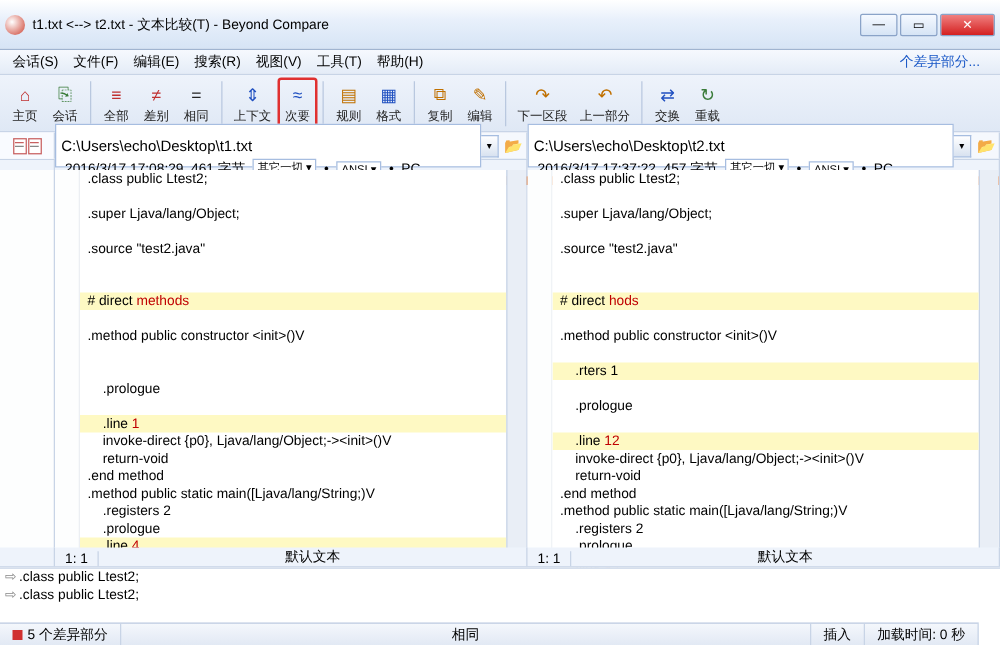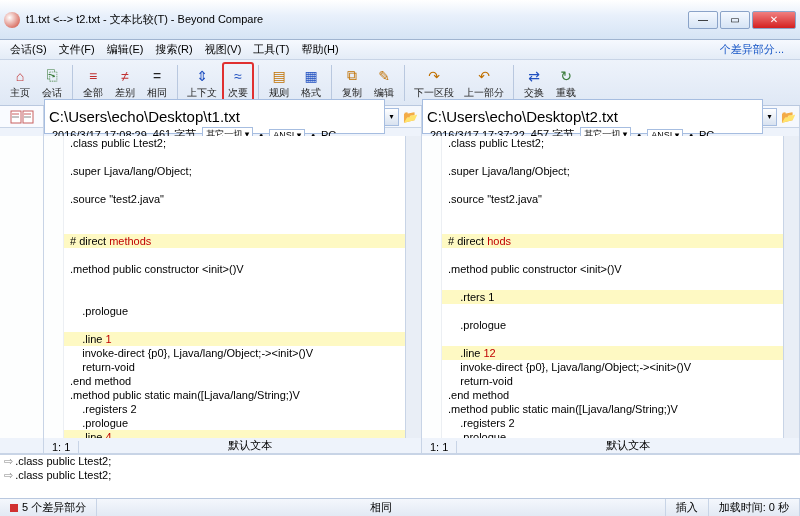--- a/index.html
+++ b/index.html
@@ -15,21 +15,21 @@
 .menubar .right-link{margin-left:auto;color:#1756c6;margin-right:6px}
 .toolbar{height:46px;background:linear-gradient(#eef3fb,#dfe8f5);display:flex;align-items:center;padding:2px 4px;border-bottom:1px solid #b9c8df}
 .tbtn{display:flex;flex-direction:column;align-items:center;justify-content:center;min-width:32px;padding:2px 4px;cursor:pointer;border:1px solid transparent;border-radius:3px}
 .tbtn .glyph{height:20px;display:flex;align-items:center;justify-content:center;font-size:14px}
 .tbtn .lbl{font-size:10px;color:#222;white-space:nowrap}
 .tsep{width:1px;height:36px;background:#b9c8df;margin:0 4px}
 .tbtn.hl{border:2px solid #e03030}
 .pathrow{height:22px;display:flex;align-items:stretch;border-bottom:1px solid #c8d4e6;background:#f5f8fd}
 .pathrow .thumb{width:44px;border-right:1px solid #c8d4e6;display:flex;align-items:center;justify-content:center;background:#f9fbff}
 .pathrow .half{flex:1;display:flex;align-items:center;border-right:1px solid #c8d4e6}
-.pathrow input{flex:1;height:35px;border:1px solid #a6bde0;padding:1px 4px;background:#fff;font-size:15px}
+.pathrow input{flex:1;height:35px;border:1px solid #a6bde0;padding:1px 4px;background:#fff;font-size:12px}
 .pathrow .dd{width:14px;height:18px;border:1px solid #a6bde0;border-left:none;background:linear-gradient(#fff,#d8e2f0);display:flex;align-items:center;justify-content:center;font-size:8px;cursor:pointer}
 .pathrow .open{width:20px;height:18px;margin-left:2px;display:flex;align-items:center;justify-content:center;color:#caa84a;font-size:12px;cursor:pointer}
 .statrow{height:20px;display:flex;align-items:stretch;background:#eef3fb;border-bottom:7px solid #f97316;font-size:10px}
 .statrow .thumb{width:44px;border-right:1px solid #c8d4e6}
 .statrow .half{flex:1;display:flex;align-items:center;gap:6px;padding:0 8px;border-right:1px solid #c8d4e6}
 .statrow .half>span{white-space:nowrap}
 .statrow .dd2{border:1px solid #a6bde0;background:#fff;padding:0 3px;font-size:9px;cursor:pointer}
 .main{position:absolute;top:136px;bottom:62px;left:0;right:0;display:flex}
 .gutter{width:44px;background:#fdfefe;border-right:1px solid #c8d4e6}
 .pane{flex:1;display:flex;overflow:hidden;border-right:1px solid #c8d4e6;position:relative}
@@ -40,21 +40,21 @@
 .ln .red{color:#c00000}
 .scroll-v{width:16px;background:#e9eef6;border-left:1px solid #c8d4e6}
 .pos-strip{height:16px;display:flex;background:#eef3fb;border-bottom:1px solid #c8d4e6;font-size:10px}
 .pos-strip .thumb{width:44px;border-right:1px solid #c8d4e6}
 .pos-strip .half{flex:1;display:flex;align-items:flex-end;border-right:1px solid #c8d4e6}
 .pos-strip .half .pos{padding:0 8px;border-right:1px solid #c8d4e6}
 .pos-strip .half .enc{flex:1;text-align:center}
 .bottom{position:absolute;bottom:18px;left:0;right:0;height:44px;background:#fff;border-top:1px solid #c8d4e6;overflow:hidden}
 .bottom .bline{height:14px;font-family:Consolas,monospace;font-size:11px;padding-left:4px;white-space:pre}
 .bottom .bline .arrow{color:#888;margin-right:2px}
-.statusbar{position:absolute;bottom:0;left:0;right:0;height:18px;background:linear-gradient(#f4f7fc,#e2e9f4);border-top:1px solid #b9c8df;display:flex;align-items:center;font-size:10px}
+.statusbar{position:absolute;bottom:0;left:0;right:17px;height:18px;background:linear-gradient(#f4f7fc,#e2e9f4);border-top:1px solid #b9c8df;display:flex;align-items:center;font-size:10px}
 .statusbar>div{padding:0 10px;border-right:1px solid #c8d4e6;height:100%;display:flex;align-items:center}
 .statusbar .sq{width:8px;height:8px;background:#d03030;margin-right:4px}
 </style>
 </head>
 <body>
 
 <div class="titlebar">
   <div class="app-icon"></div>
   <div class="title">t1.txt &lt;--&gt; t2.txt - 文本比较(T) - Beyond Compare</div>
   <div class="winbtns">

